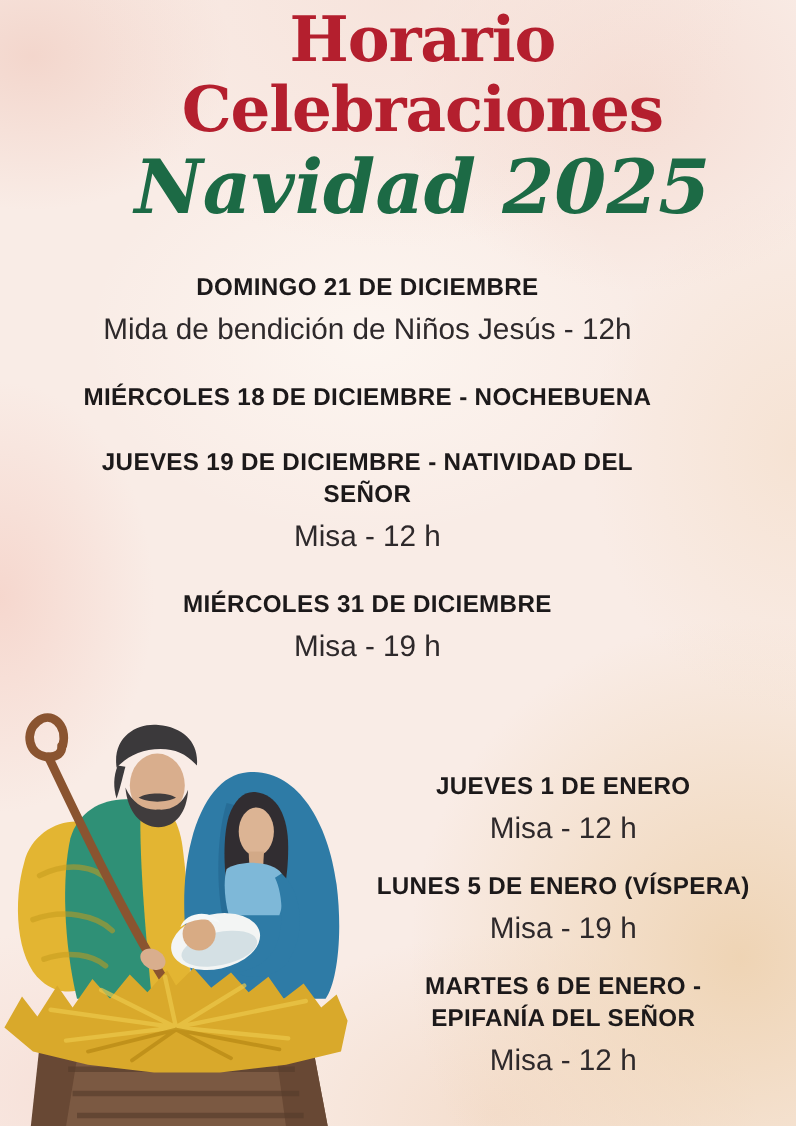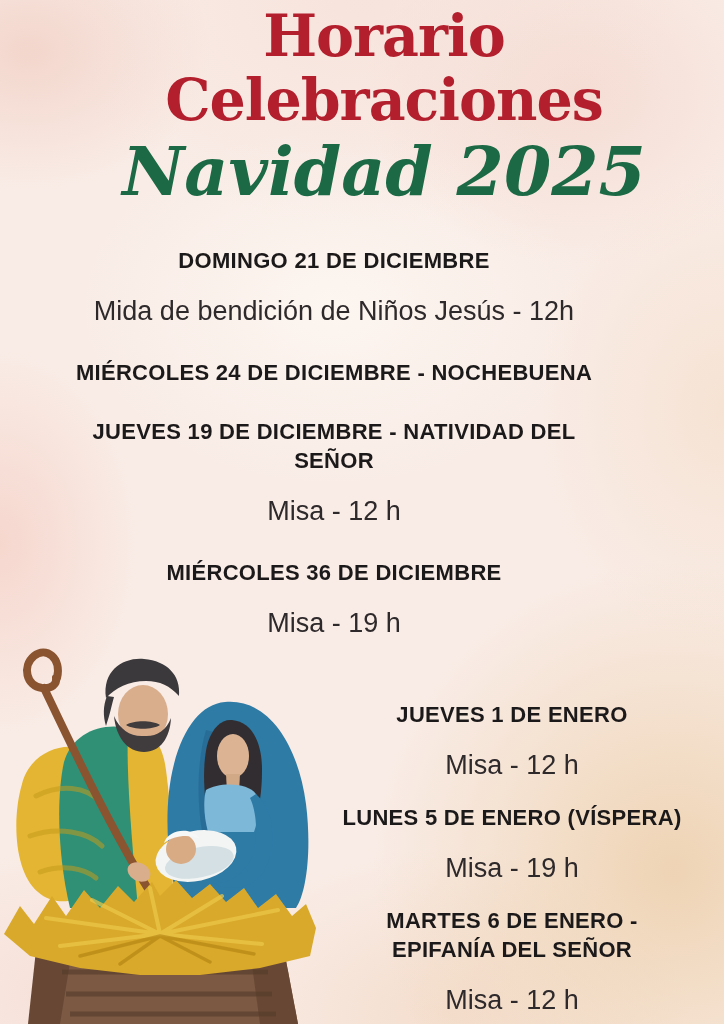--- a/index.html
+++ b/index.html
@@ -38,21 +38,21 @@
   .events-side .event{margin-bottom:21px;}
   .event-title{
     font-weight:700;font-size:22px;line-height:29px;
     color:#1c191a;letter-spacing:0.3px;
     max-width:600px;margin:0 auto;
   }
   .events-main .event-title{max-width:560px;}
   .events-side .event:last-child .event-title{max-width:350px;text-align:center;}
   .event-detail{
     font-size:27px;line-height:34px;font-weight:400;
-    color:#2e292b;margin-top:19px;
+    color:#2e292b;margin-top:7px;
   }
   .nativity{position:absolute;left:0;top:634px;width:320px;height:390px;}
 </style>
 </head>
 <body>
 
 <div class="page">
 
   <div class="header">
     <div class="title">
@@ -63,30 +63,30 @@
   </div>
 
   <div class="events-main">
 
       <div class="event">
         <div class="event-title">DOMINGO 21 DE DICIEMBRE</div>
         <div class="event-detail">Mida de bendición de Niños Jesús - 12h</div>
       </div>
 
       <div class="event">
-        <div class="event-title">MIÉRCOLES 24 DE DICIEMBRE - NOCHEBUENA</div>
+        <div class="event-title">MIÉRCOLES 18 DE DICIEMBRE - NOCHEBUENA</div>
       </div>
 
       <div class="event">
         <div class="event-title">JUEVES 19 DE DICIEMBRE - NATIVIDAD DEL SEÑOR</div>
         <div class="event-detail">Misa - 12 h</div>
       </div>
 
       <div class="event">
-        <div class="event-title">MIÉRCOLES 36 DE DICIEMBRE</div>
+        <div class="event-title">MIÉRCOLES 31 DE DICIEMBRE</div>
         <div class="event-detail">Misa - 19 h</div>
       </div>
     </div>
 
   <div class="events-side">
 
       <div class="event">
         <div class="event-title">JUEVES 1 DE ENERO</div>
         <div class="event-detail">Misa - 12 h</div>
       </div>

